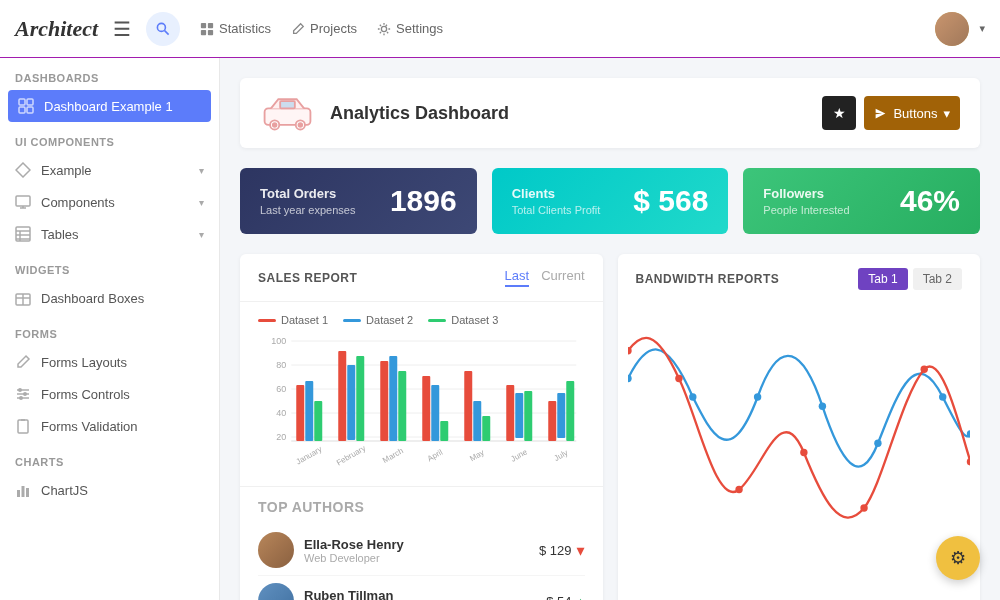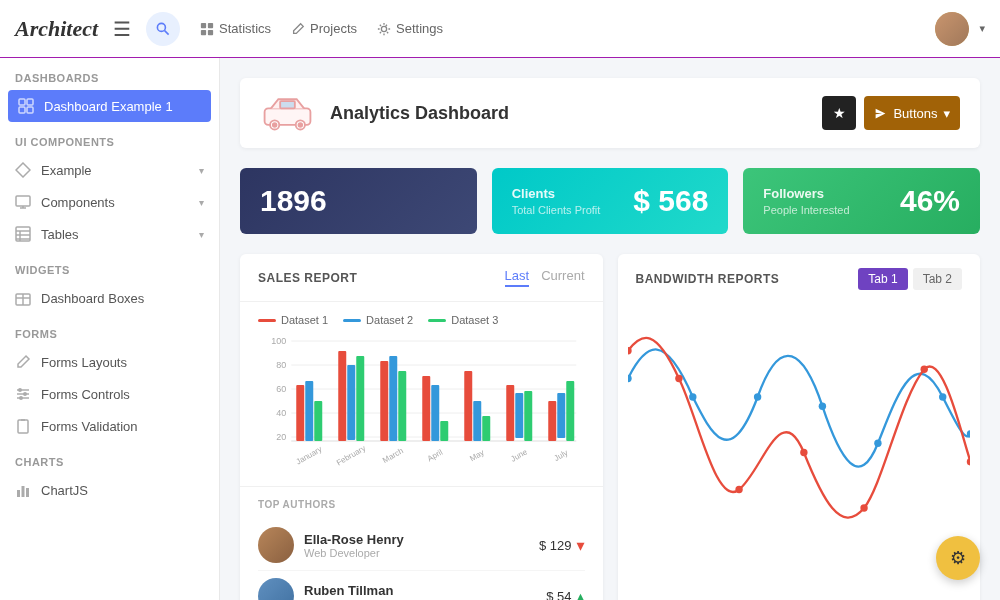--- a/index.html
+++ b/index.html
@@ -63,21 +63,21 @@
     .tab-link { font-size: 13px; color: #aaa; cursor: pointer; padding-bottom: 2px; }
     .tab-link.active { color: #5c7cfa; border-bottom: 2px solid #5c7cfa; }
 
     .chart-area { padding: 12px 18px; }
     .legend { display: flex; gap: 15px; margin-bottom: 10px; }
     .legend-item { display: flex; align-items: center; gap: 5px; font-size: 11px; color: #666; }
     .legend-dot { width: 18px; height: 3px; border-radius: 2px; }
 
     
     .authors-section { padding: 12px 18px; border-top: 1px solid #f0f0f0; }
-    .section-label { font-size: 10px; font-weight: 700; color: #aaa; letter-spacing: 0.5px; margin-bottom: 10px; text-transform: uppercase; }
+    .section-label { font-size: 14px; font-weight: 700; color: #aaa; letter-spacing: 0.5px; margin-bottom: 10px; text-transform: uppercase; }
     .author-item { display: flex; align-items: center; padding: 7px 0; border-bottom: 1px solid #f5f5f5; gap: 10px; }
     .author-avatar { width: 36px; height: 36px; border-radius: 50%; flex-shrink: 0; }
     .author-name { font-size: 13px; font-weight: 700; color: #333; }
     .author-role { font-size: 11px; color: #aaa; }
     .author-amount { margin-left: auto; display: flex; align-items: center; gap: 5px; font-size: 13px; color: #333; }
     .amount-up { color: #27ae60; font-size: 16px; }
     .amount-down { color: #e74c3c; font-size: 16px; }
 
     
     .bandwidth-header { padding: 14px 18px; display: flex; align-items: center; justify-content: space-between; }
@@ -253,20 +253,24 @@
               <path d="M2 2l12 6-12 6V9l8-1-8-1z"></path>
             </svg>
           <span>Buttons</span>
           <span>▾</span>
         </button>
       </div>
     </div>
 
     <div class="stats-row">
       <div class="stat-card dark">
+        <div>
+          <div class="stat-label">Total Orders</div>
+          <div class="stat-sub">Last year expenses</div>
+        </div>
         <div class="stat-value">1896</div>
       </div>
       <div class="stat-card cyan">
         <div>
           <div class="stat-label">Clients</div>
           <div class="stat-sub">Total Clients Profit</div>
         </div>
         <div class="stat-value">$ 568</div>
       </div>
       <div class="stat-card green">

